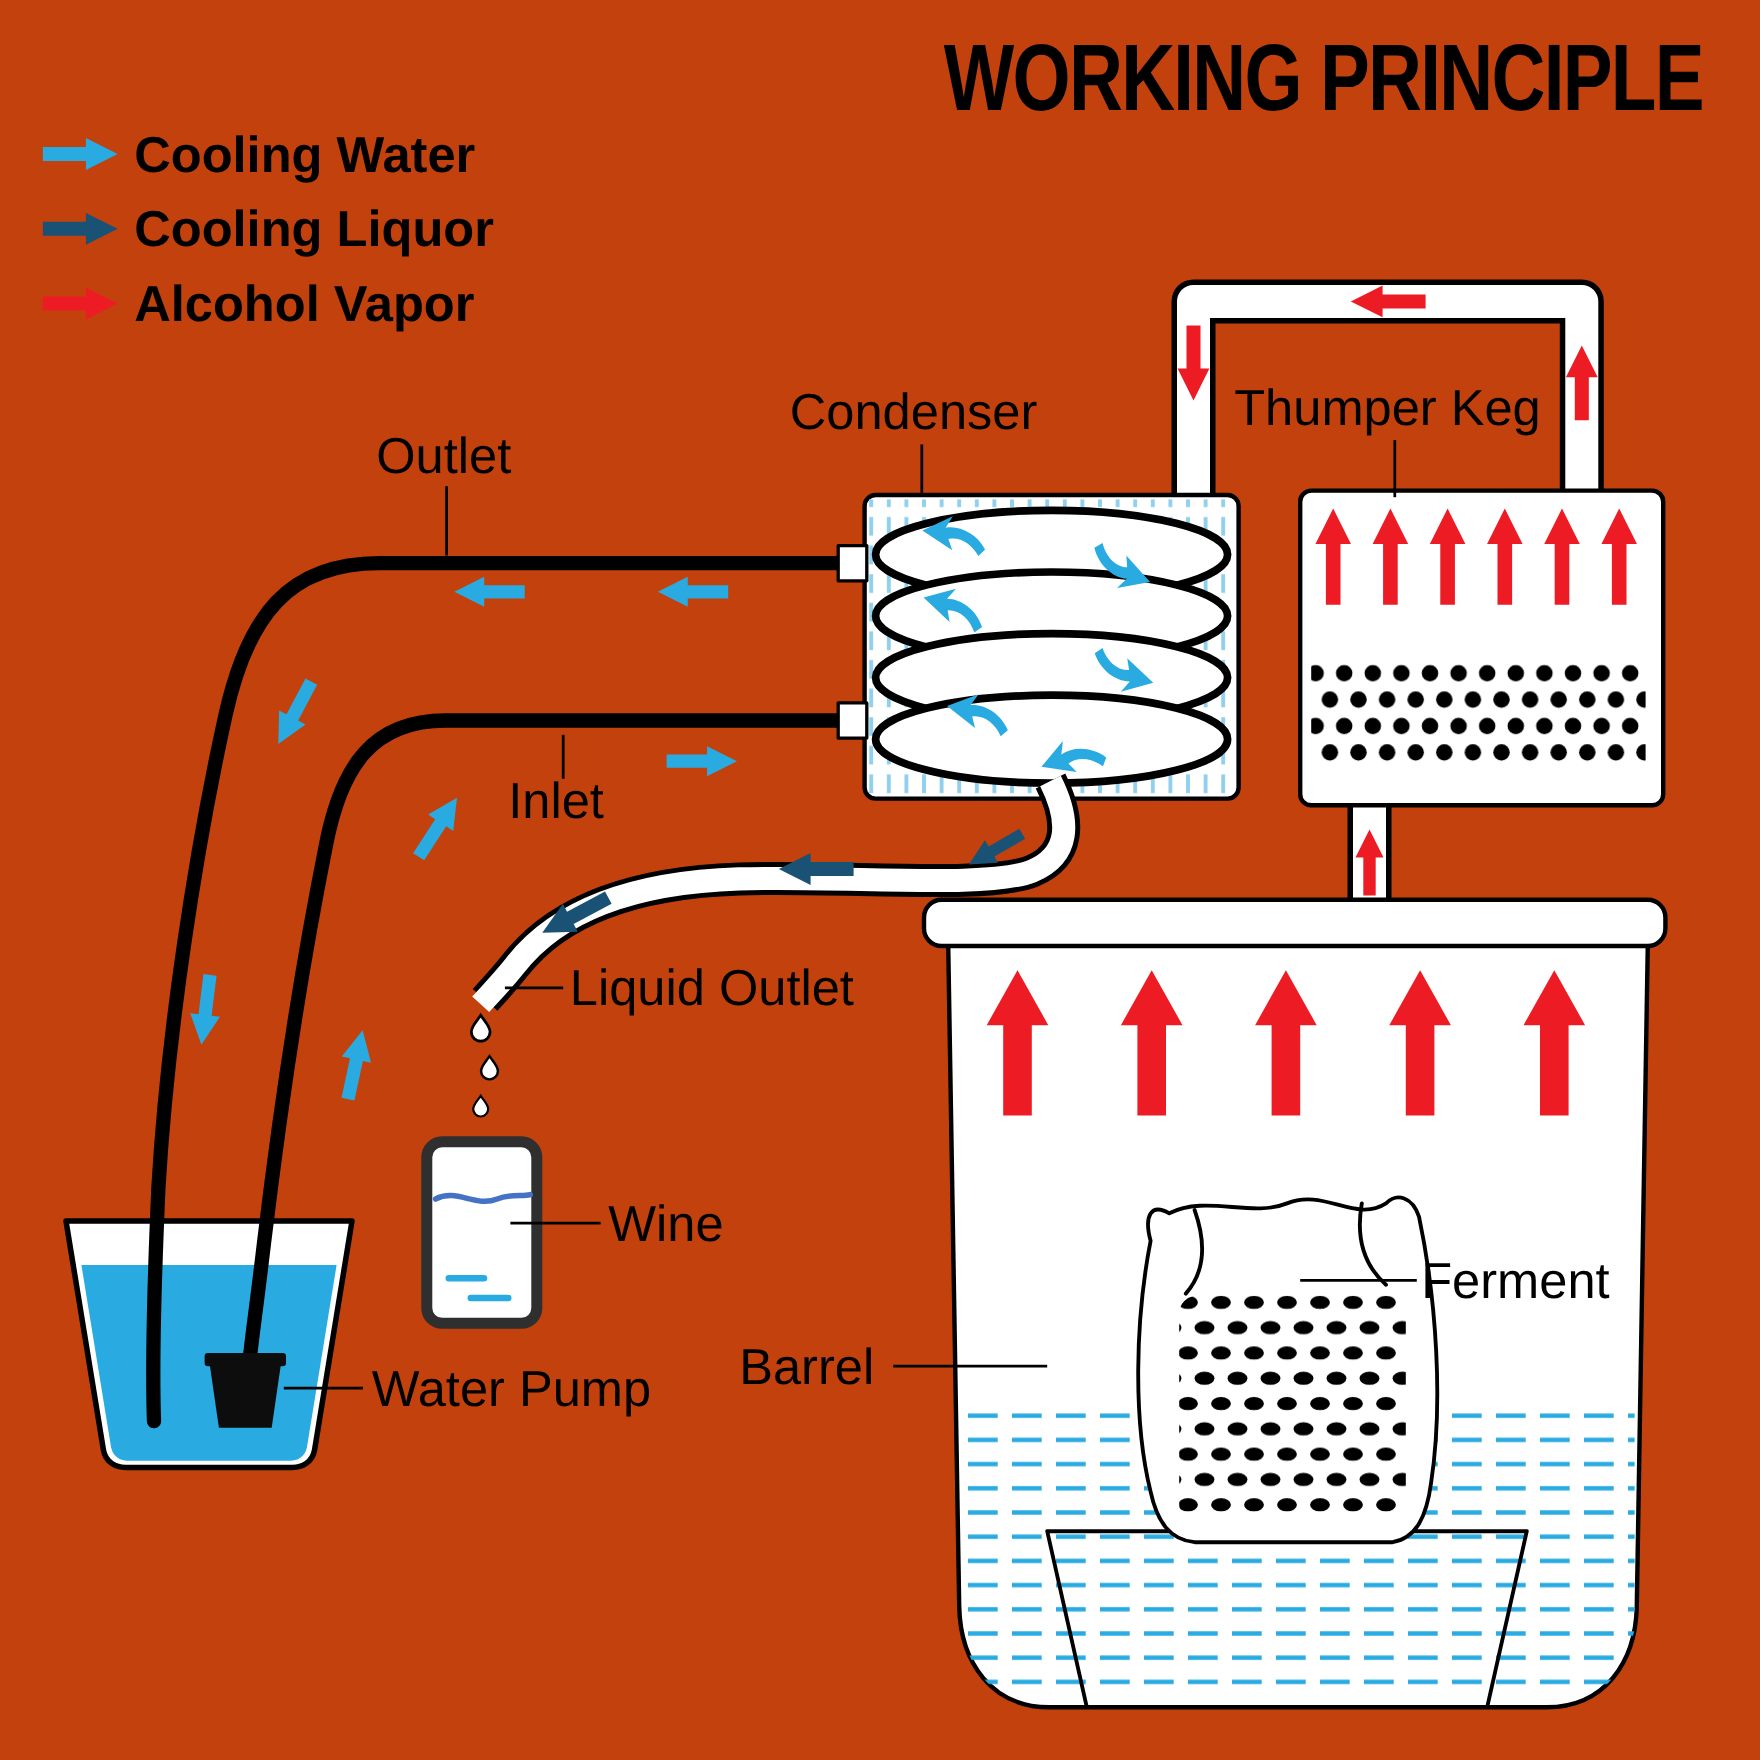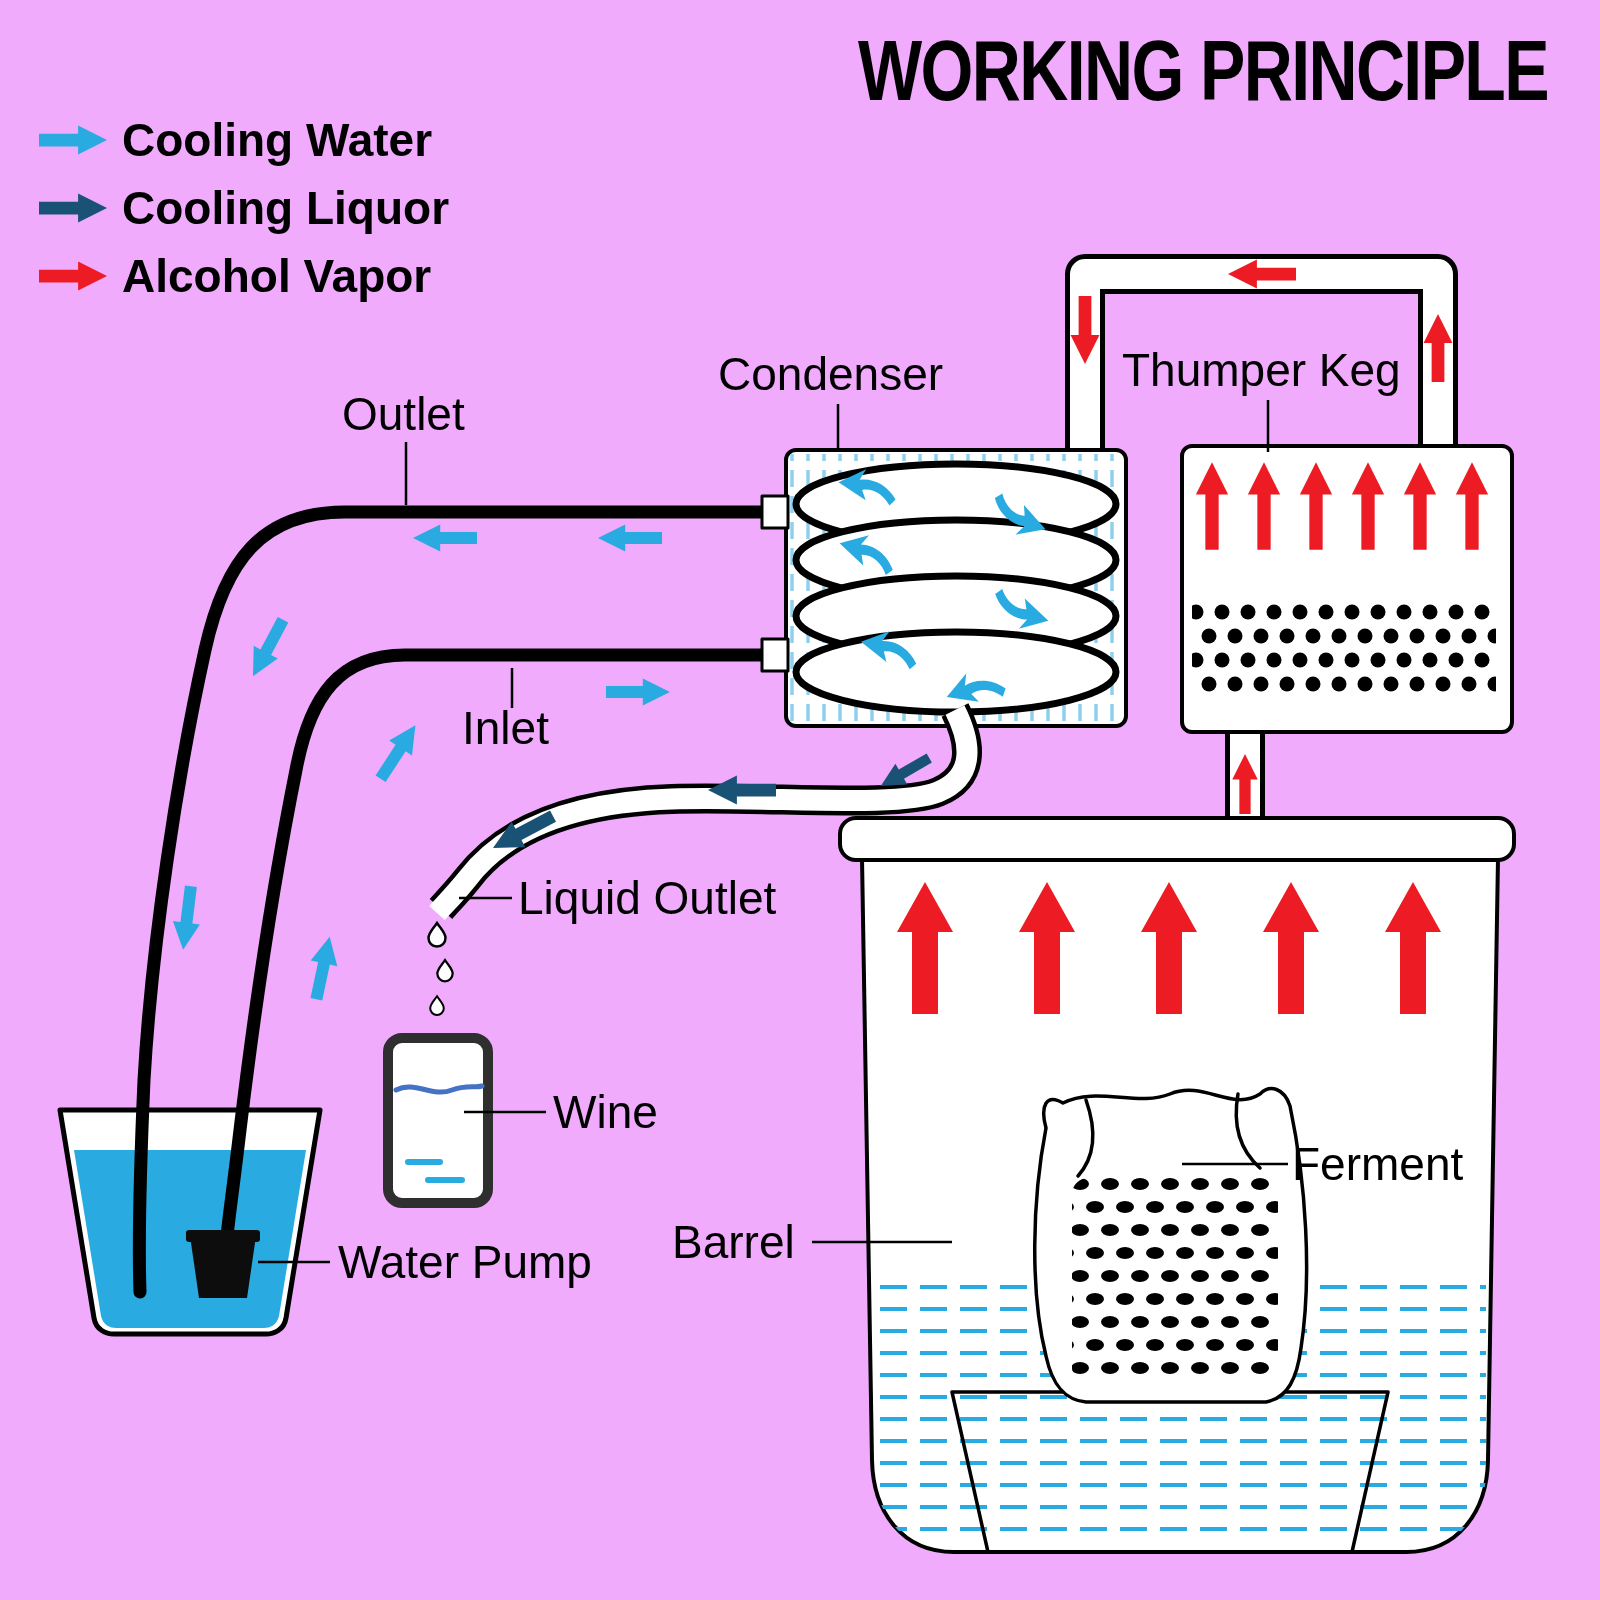--- a/index.html
+++ b/index.html
@@ -1,16 +1,16 @@
 <!DOCTYPE html>
 <html><head>
 <meta charset="utf-8">
 <style>
   html,body{margin:0;padding:0;background:#fff;}
-  .stage{width:1600px;height:1600px;position:relative;background:#f0abfc;}
+  .stage{width:1600px;height:1600px;position:relative;background:#c2410c;}
   text{font-family:"Liberation Sans", sans-serif;fill:#000;}
   .title{font-size:86px;font-weight:900;letter-spacing:-2px;}
   .legendText{font-size:46px;font-weight:bold;}
   .label{font-size:46px;font-weight:400;}
   .pipeOuter{fill:none;stroke:#000;stroke-width:40;stroke-linejoin:round;stroke-linecap:butt;}
   .pipeInner{fill:none;stroke:#fff;stroke-width:30;stroke-linejoin:round;stroke-linecap:butt;}
   .tube{fill:none;stroke:#000;stroke-width:13;stroke-linecap:round;}
   .liqOuter{fill:none;stroke:#000;stroke-width:30;stroke-linejoin:round;stroke-linecap:butt;}
   .liqInner{fill:none;stroke:#fff;stroke-width:21;stroke-linejoin:round;stroke-linecap:butt;}
   .outline{fill:#fff;stroke:#000;stroke-width:4;stroke-linejoin:round;}

